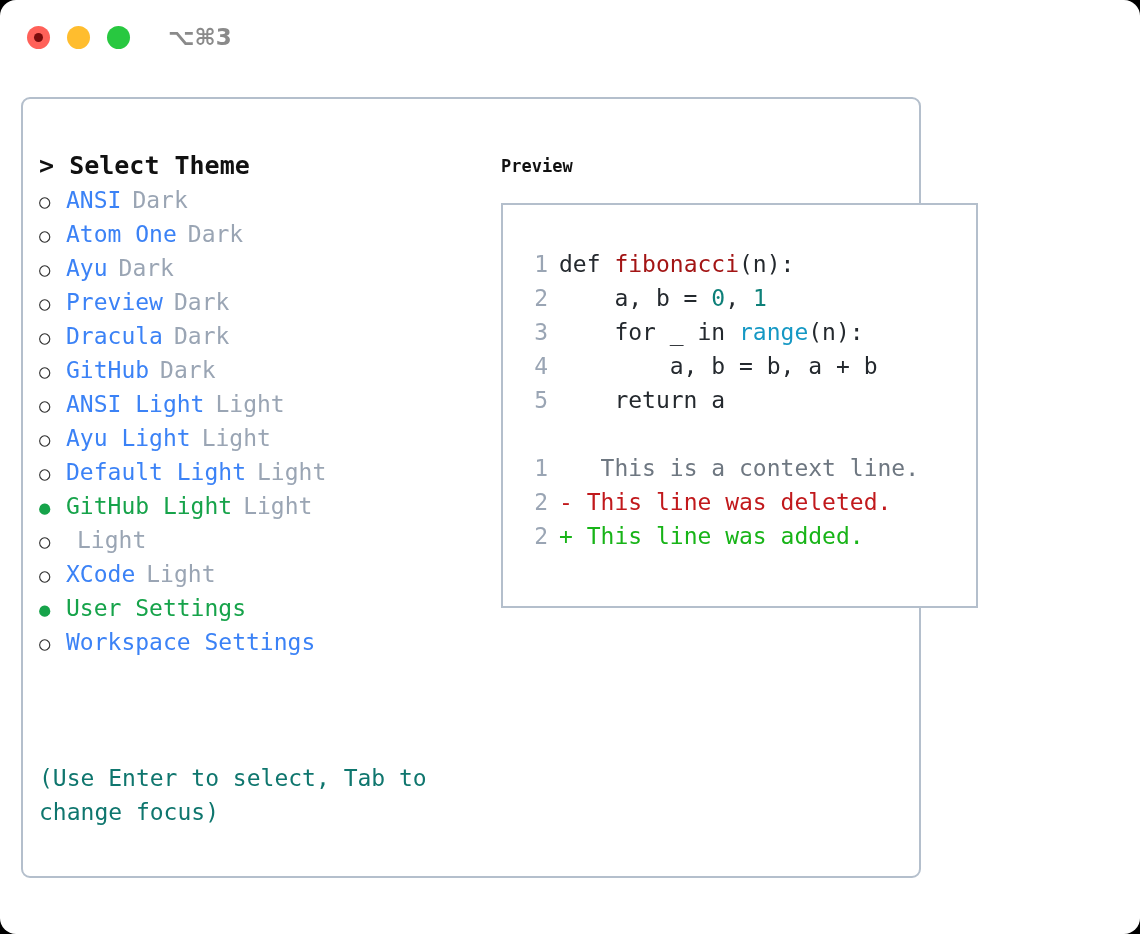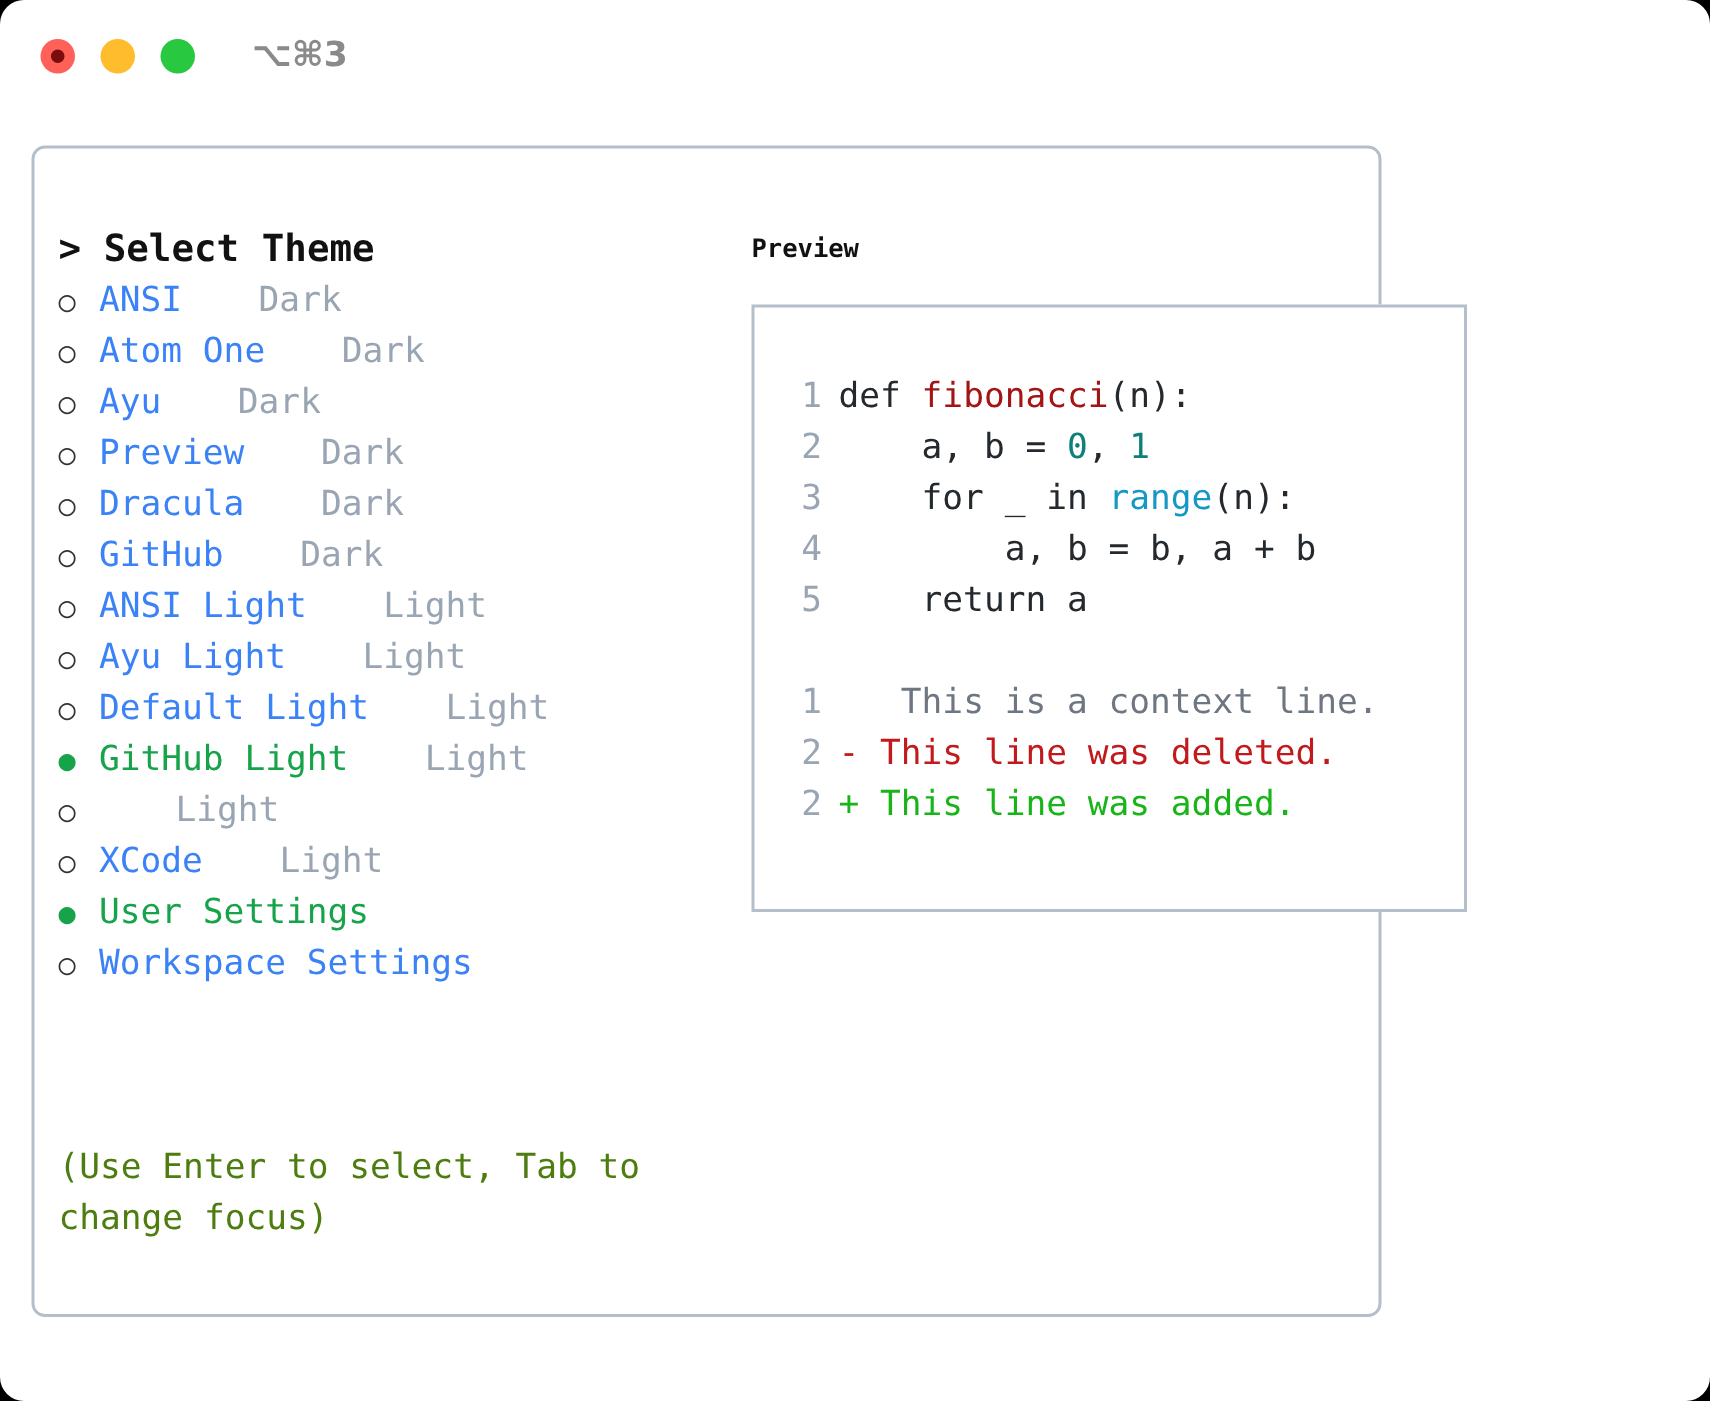--- a/index.html
+++ b/index.html
@@ -121,38 +121,37 @@
     flex: 0 0 27px;
     font-size: 19px;
     color: #333333;
   }
   .opt .label {
     color: #3b82f6;
   }
   .opt .tag {
     color: #9aa5b4;
     padding-left: 11px;
-    margin-left: 40px;
   }
   .opt.selected .marker { color: #16a34a; }
   .opt.selected .label  { color: #16a34a; }
 
   .opt.heading-row {
     margin-top: 34px;
   }
   .opt.heading-row .label { color: #111111; }
 
   .hint {
     position: absolute;
     left: 16px;
     top: 662px;
     width: 420px;
     font-size: 23px;
     line-height: 34px;
-    color: #4d7c0f;
+    color: #0f766e;
   }
 
   
   .right-pane {
     position: absolute;
     left: 478px;
     top: 50px;
     width: 490px;
   }
   .preview-title {

